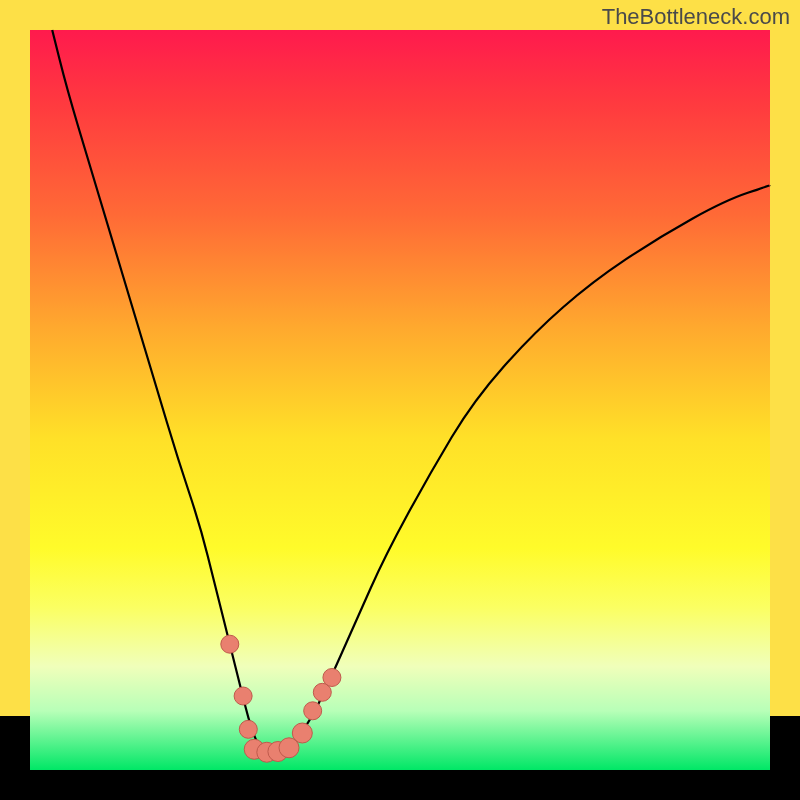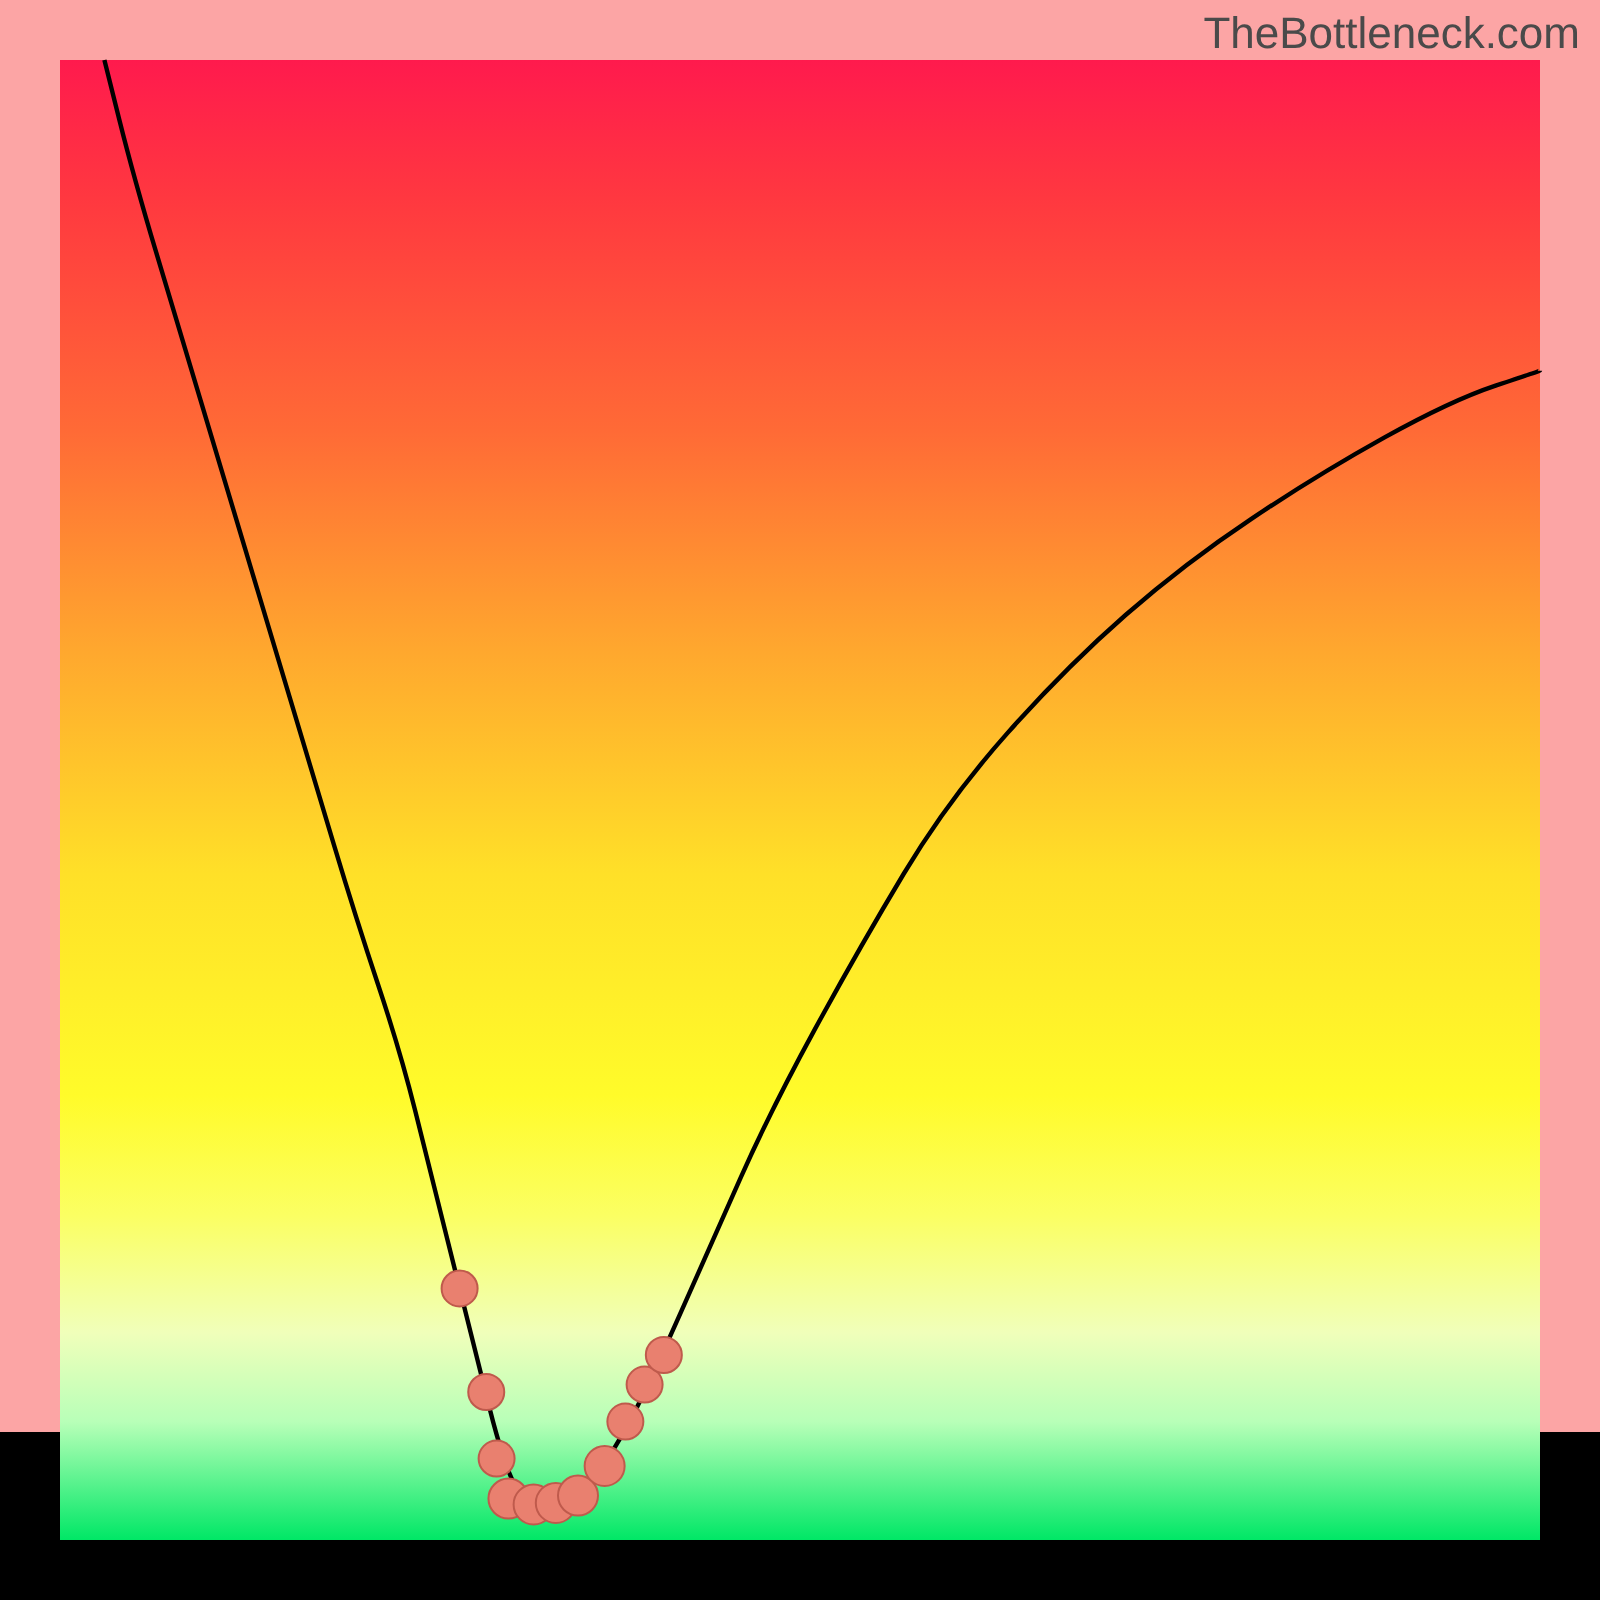--- a/index.html
+++ b/index.html
@@ -10,21 +10,21 @@
     background: #000;
     overflow: hidden;
     font-family: Arial, Helvetica, sans-serif;
   }
   .frame {
     position: absolute;
     left: 0;
     top: 0;
     width: 800px;
     height: 716px;
-    background: #fca5a5;
+    background: #fde047;
   }
   .plot {
     position: absolute;
     left: 30px;
     top: 30px;
     width: 740px;
     height: 740px;
     background: linear-gradient(to bottom,
       #ff1a4d 0%,
       #ff3a3f 10%,

